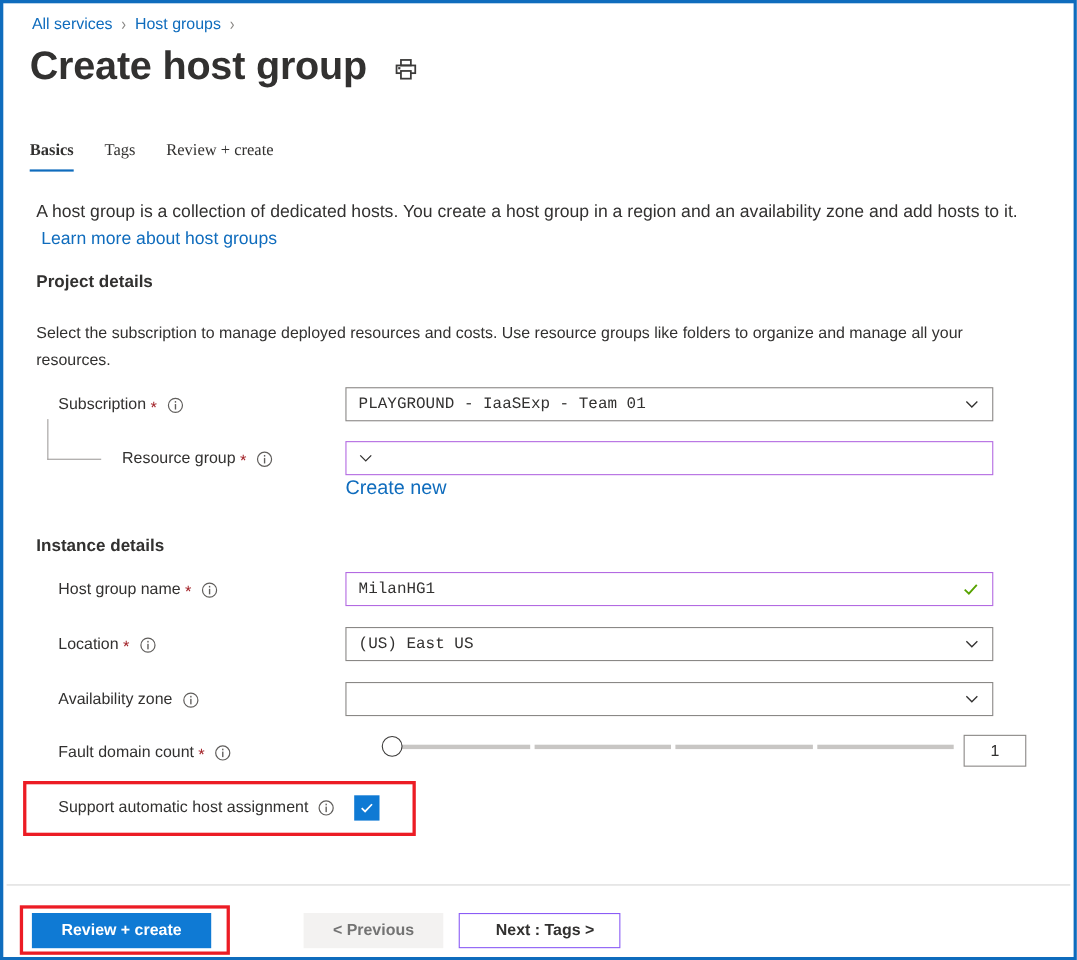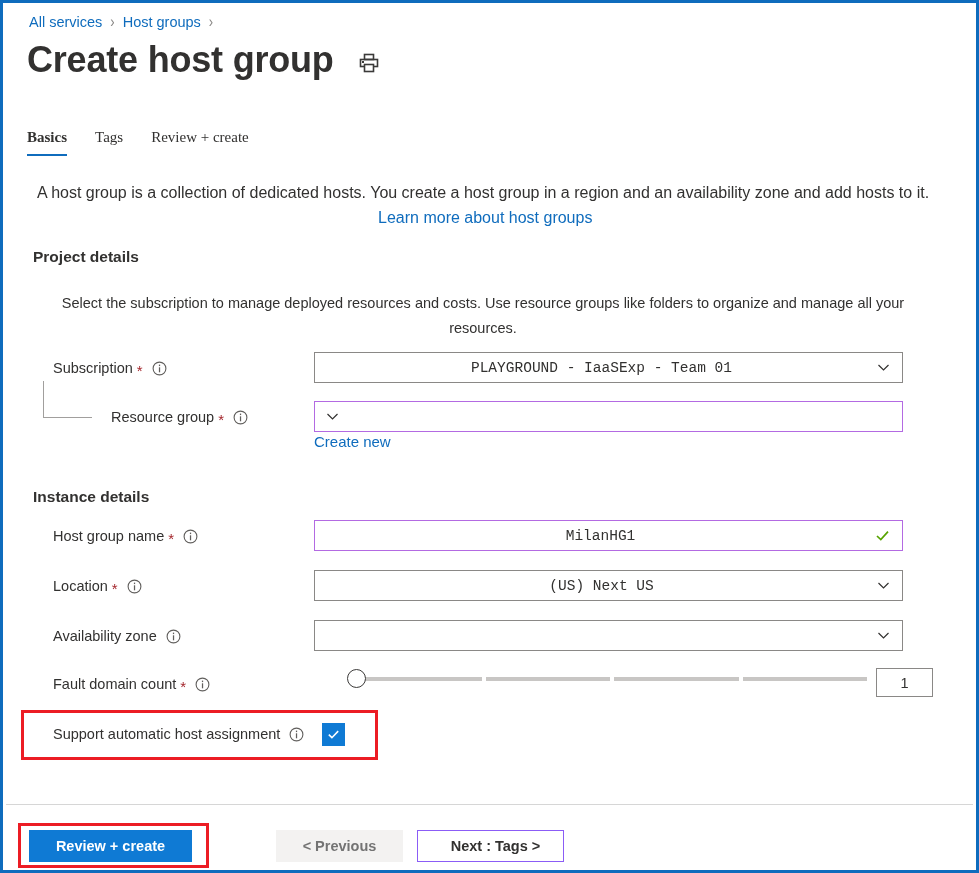--- a/index.html
+++ b/index.html
@@ -13,21 +13,20 @@
     -webkit-font-smoothing: antialiased;
   }
   #page {
     position: relative;
     width: 979px;
     height: 873px;
     box-sizing: border-box;
     border: 3px solid #0f6cbd;
     background: #ffffff;
     overflow: hidden;
-    text-align: center;
   }
 
   
   .breadcrumb {
     position: absolute;
     left: 26px;
     top: 9px;
     display: flex;
     align-items: center;
     font-size: 14.5px;
@@ -209,21 +208,21 @@
     width: 15px;
     height: 15px;
     flex: none;
     margin-right: 4px;
   }
 
   .create-new {
     position: absolute;
     left: 311px;
     top: 430px;
-    font-size: 15px;
+    font-size: 18px;
     color: #0f6cbd;
     cursor: pointer;
   }
 
   
   .tree-connector {
     position: absolute;
     left: 40px;
     top: 378px;
     width: 48px;
@@ -497,21 +496,21 @@
         <svg viewBox="0 0 15 15" width="15" height="15" aria-hidden="true">
           <circle cx="7.5" cy="7.5" r="6.4" fill="none" stroke="#605e5c" stroke-width="1.1"></circle>
           <rect x="6.9" y="6.3" width="1.25" height="5" fill="#605e5c"></rect>
           <rect x="6.9" y="3.6" width="1.25" height="1.5" fill="#605e5c"></rect>
         </svg>
       </span>
     </span>
   </div>
   <div class="field-col" style="top:567px">
     <div class="control">
-      <span class="value">(US) Next US</span>
+      <span class="value">(US) East US</span>
       <span class="chev">
         <svg viewBox="0 0 13 13" width="13" height="13" aria-hidden="true">
           <polyline points="1.5,4 6.5,9 11.5,4" fill="none" stroke="#323130" stroke-width="1.2"></polyline>
         </svg>
       </span>
     </div>
   </div>
 
   <div class="row" style="top:617px">
     <span class="label">

